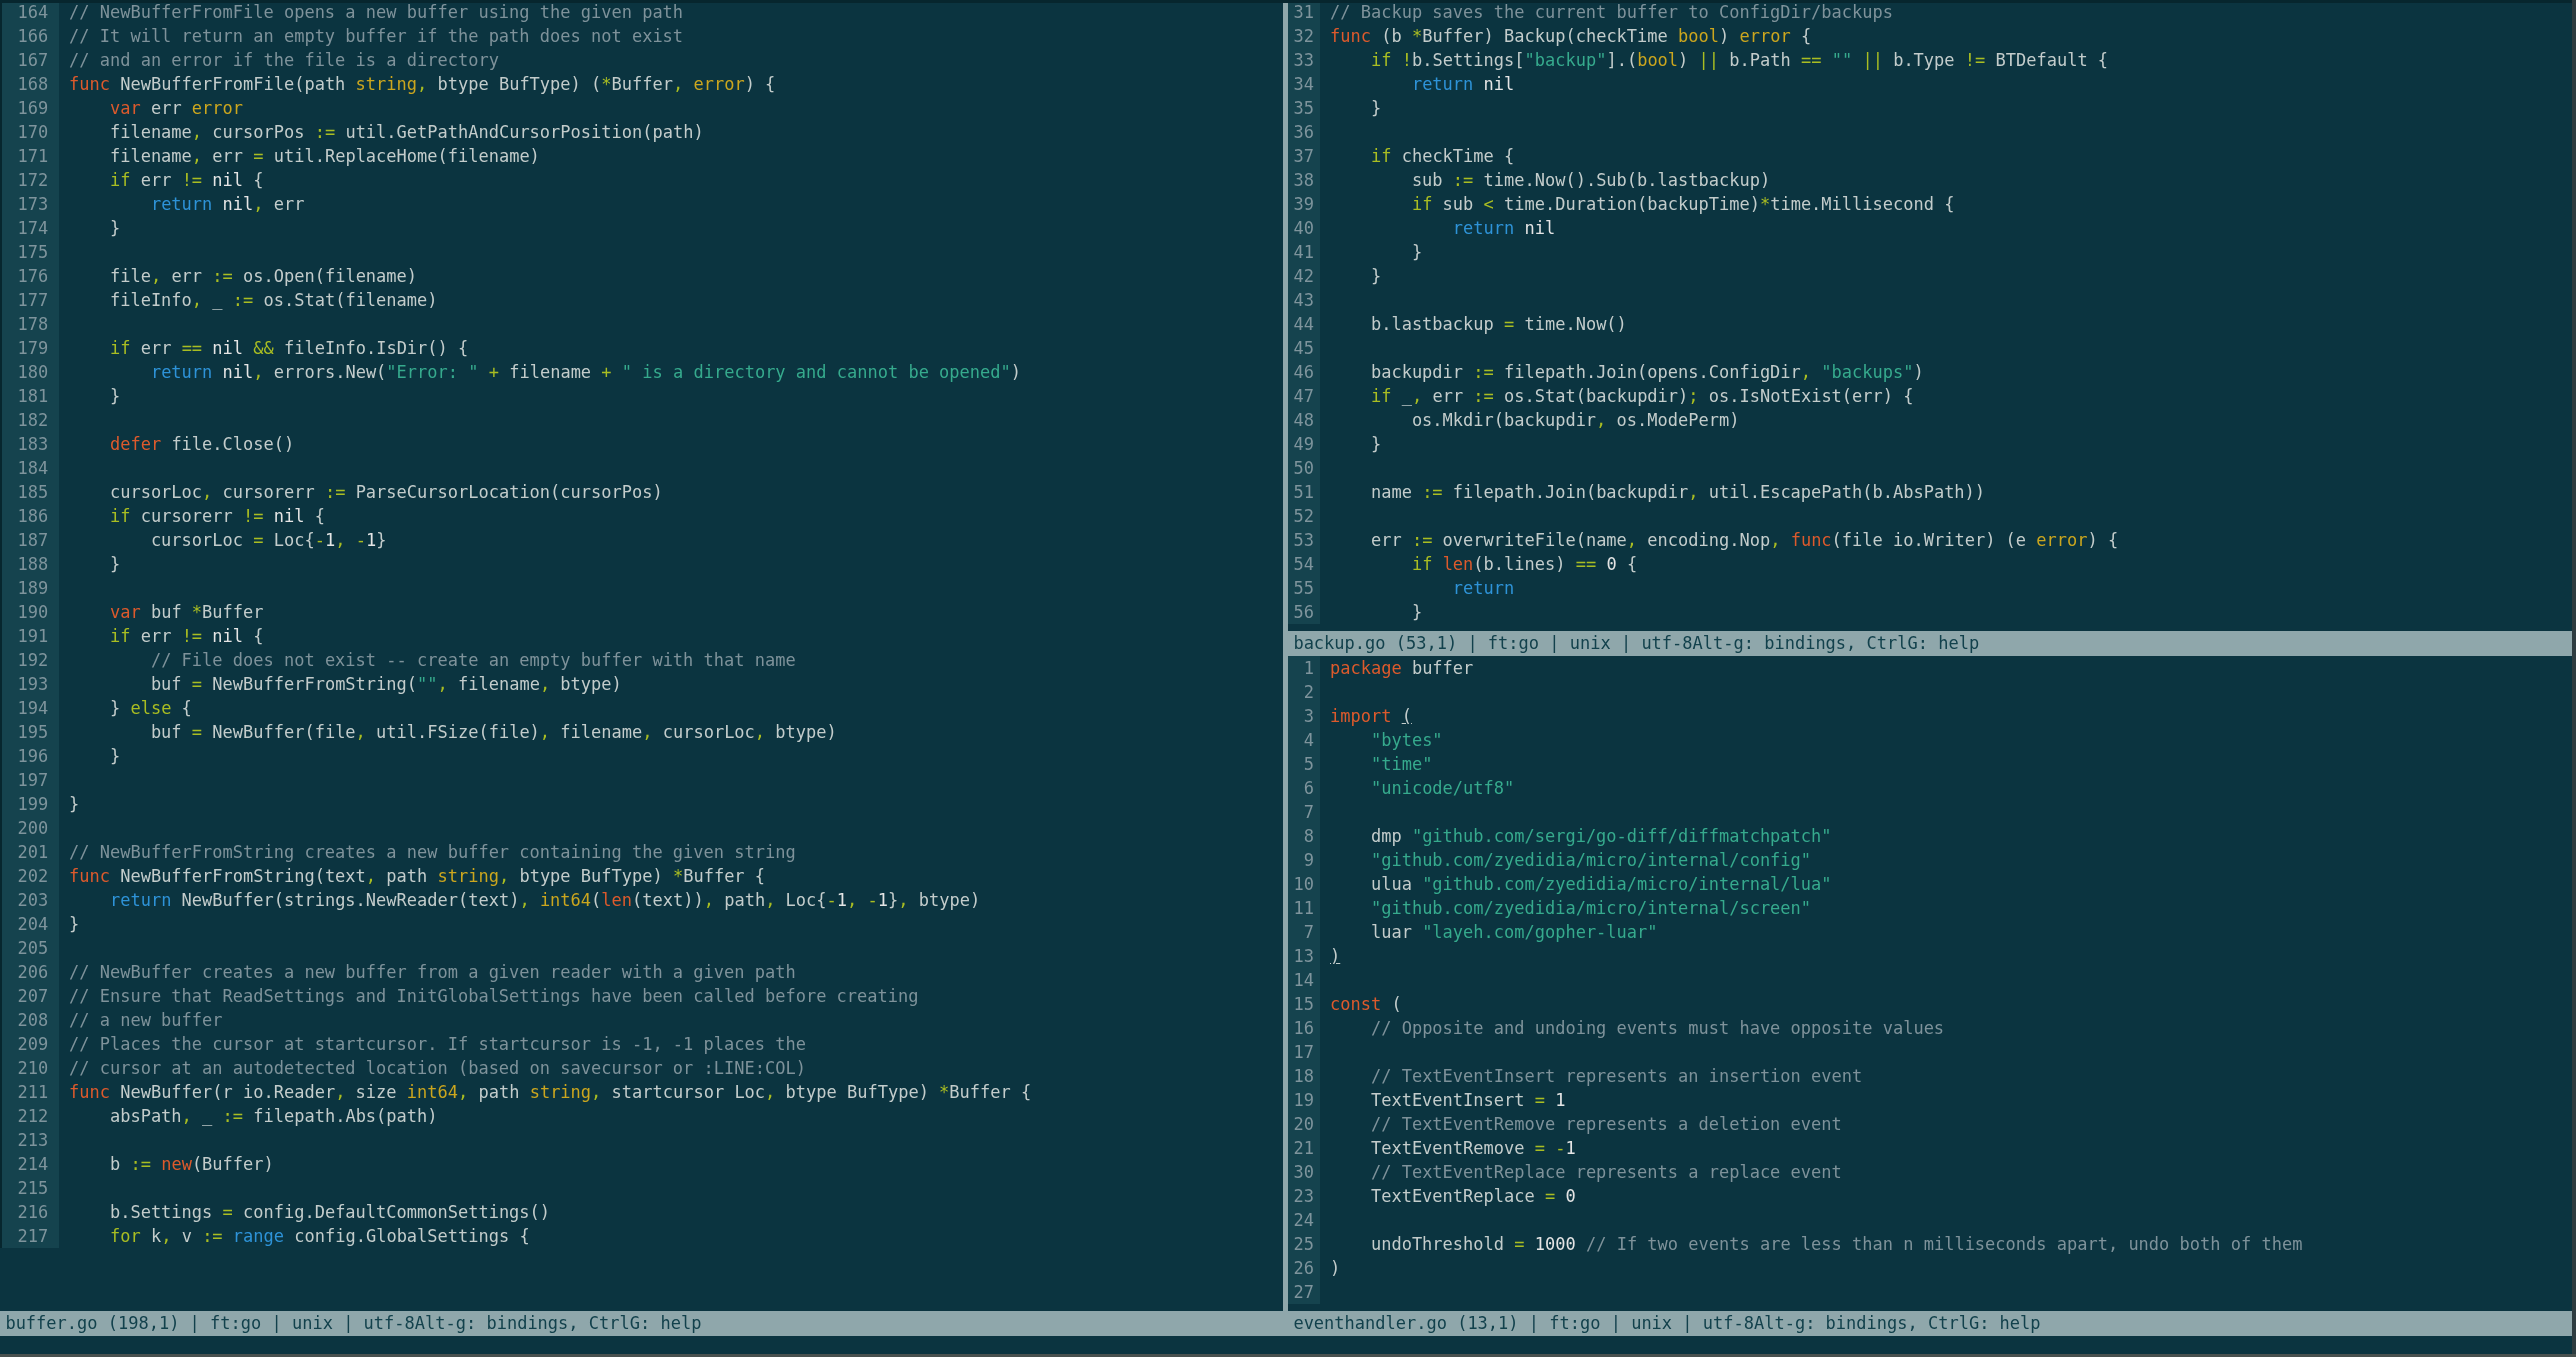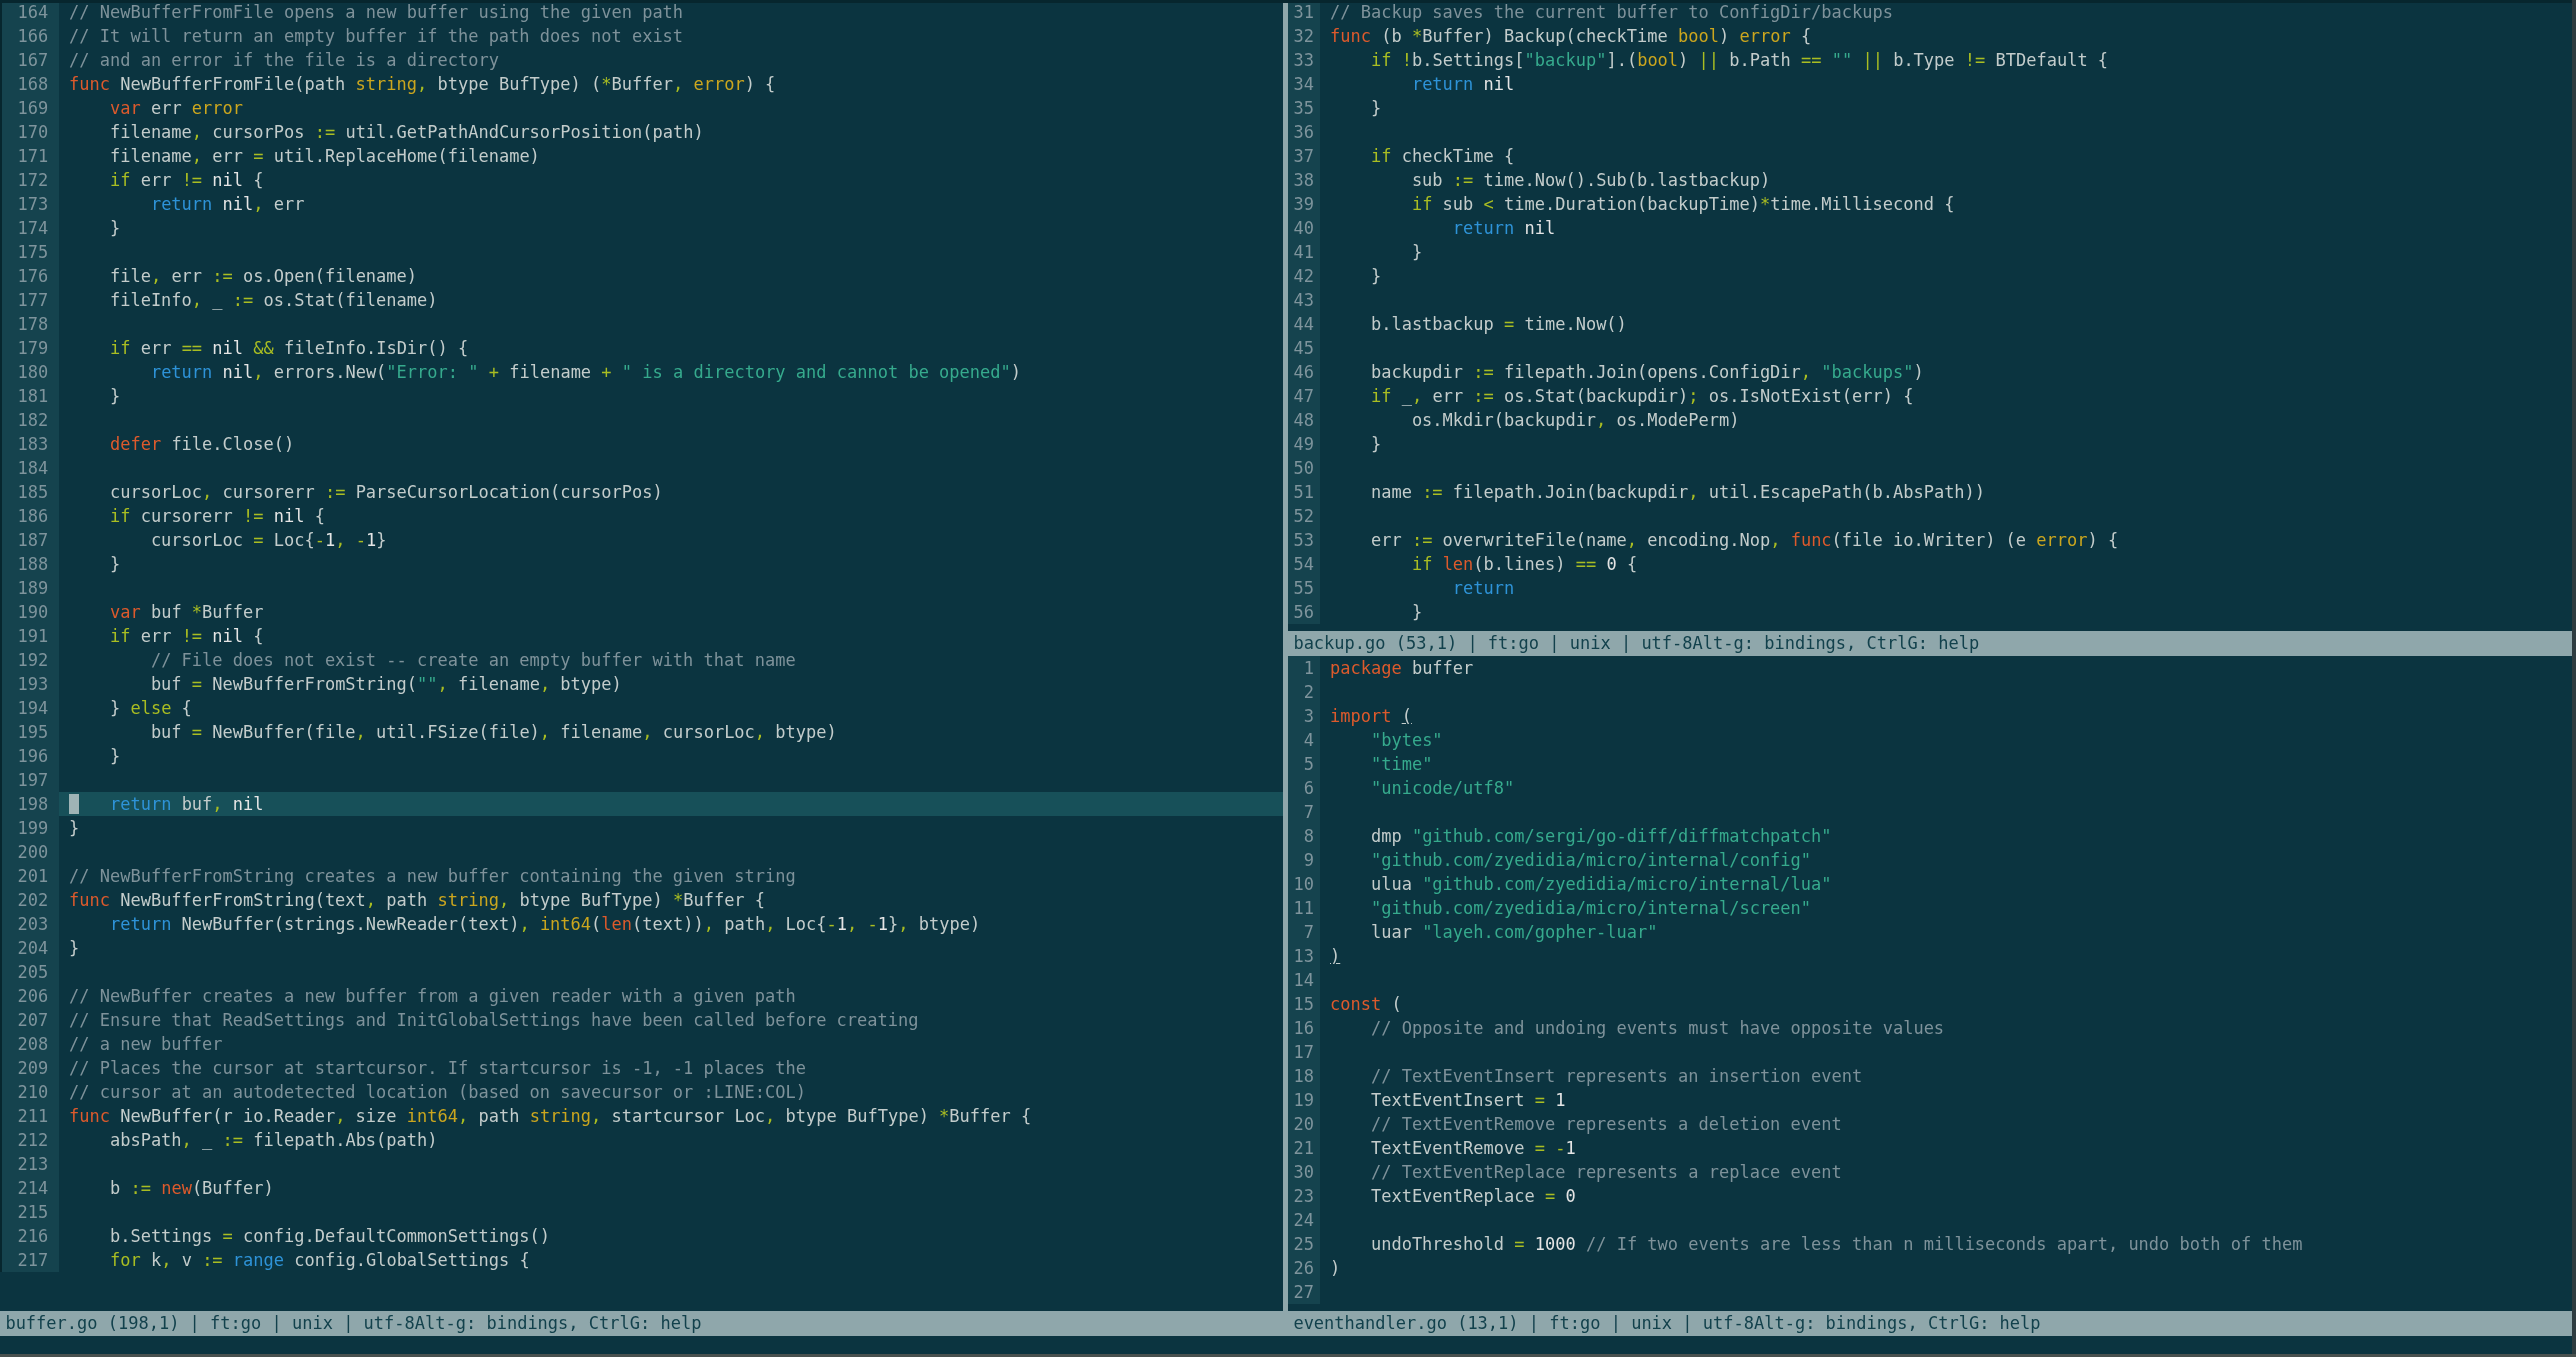--- a/index.html
+++ b/index.html
@@ -78,21 +78,20 @@
     <div class="row"><span class="gut">188</span><span class="code"><span class="tok-d">    }</span></span></div>
     <div class="row"><span class="gut">189</span><span class="code"></span></div>
     <div class="row"><span class="gut">190</span><span class="code"><span class="tok-d">    </span><span class="tok-k1">var</span><span class="tok-d"> buf </span><span class="tok-k2">*</span><span class="tok-d">Buffer</span></span></div>
     <div class="row"><span class="gut">191</span><span class="code"><span class="tok-d">    </span><span class="tok-k2">if</span><span class="tok-d"> err </span><span class="tok-k2">!=</span><span class="tok-d"> </span><span class="tok-co">nil</span><span class="tok-d"> {</span></span></div>
     <div class="row"><span class="gut">192</span><span class="code"><span class="tok-d">        </span><span class="tok-c">// File does not exist -- create an empty buffer with that name</span></span></div>
     <div class="row"><span class="gut">193</span><span class="code"><span class="tok-d">        buf </span><span class="tok-k2">=</span><span class="tok-d"> NewBufferFromString(</span><span class="tok-st">""</span><span class="tok-k2">,</span><span class="tok-d"> filename</span><span class="tok-k2">,</span><span class="tok-d"> btype)</span></span></div>
     <div class="row"><span class="gut">194</span><span class="code"><span class="tok-d">    } </span><span class="tok-k2">else</span><span class="tok-d"> {</span></span></div>
     <div class="row"><span class="gut">195</span><span class="code"><span class="tok-d">        buf </span><span class="tok-k2">=</span><span class="tok-d"> NewBuffer(file</span><span class="tok-k2">,</span><span class="tok-d"> util.FSize(file)</span><span class="tok-k2">,</span><span class="tok-d"> filename</span><span class="tok-k2">,</span><span class="tok-d"> cursorLoc</span><span class="tok-k2">,</span><span class="tok-d"> btype)</span></span></div>
     <div class="row"><span class="gut">196</span><span class="code"><span class="tok-d">    }</span></span></div>
     <div class="row"><span class="gut">197</span><span class="code"></span></div>
-    <div class="row cur"><span class="gut">198</span><span class="code"><span class="tok-cur"> </span><span class="tok-d">   </span><span class="tok-k3">return</span><span class="tok-d"> buf</span><span class="tok-k2">,</span><span class="tok-d"> </span><span class="tok-co">nil</span></span></div>
     <div class="row"><span class="gut">199</span><span class="code"><span class="tok-d">}</span></span></div>
     <div class="row"><span class="gut">200</span><span class="code"></span></div>
     <div class="row"><span class="gut">201</span><span class="code"><span class="tok-c">// NewBufferFromString creates a new buffer containing the given string</span></span></div>
     <div class="row"><span class="gut">202</span><span class="code"><span class="tok-k1">func</span><span class="tok-d"> NewBufferFromString(text</span><span class="tok-k2">,</span><span class="tok-d"> path </span><span class="tok-ty">string</span><span class="tok-k2">,</span><span class="tok-d"> btype BufType) </span><span class="tok-k2">*</span><span class="tok-d">Buffer {</span></span></div>
     <div class="row"><span class="gut">203</span><span class="code"><span class="tok-d">    </span><span class="tok-k3">return</span><span class="tok-d"> NewBuffer(strings.NewReader(text)</span><span class="tok-k2">,</span><span class="tok-d"> </span><span class="tok-ty">int64</span><span class="tok-d">(</span><span class="tok-k1">len</span><span class="tok-d">(text))</span><span class="tok-k2">,</span><span class="tok-d"> path</span><span class="tok-k2">,</span><span class="tok-d"> Loc{</span><span class="tok-k2">-</span><span class="tok-co">1</span><span class="tok-k2">,</span><span class="tok-d"> </span><span class="tok-k2">-</span><span class="tok-co">1</span><span class="tok-d">}</span><span class="tok-k2">,</span><span class="tok-d"> btype)</span></span></div>
     <div class="row"><span class="gut">204</span><span class="code"><span class="tok-d">}</span></span></div>
     <div class="row"><span class="gut">205</span><span class="code"></span></div>
     <div class="row"><span class="gut">206</span><span class="code"><span class="tok-c">// NewBuffer creates a new buffer from a given reader with a given path</span></span></div>
     <div class="row"><span class="gut">207</span><span class="code"><span class="tok-c">// Ensure that ReadSettings and InitGlobalSettings have been called before creating</span></span></div>
     <div class="row"><span class="gut">208</span><span class="code"><span class="tok-c">// a new buffer</span></span></div>

